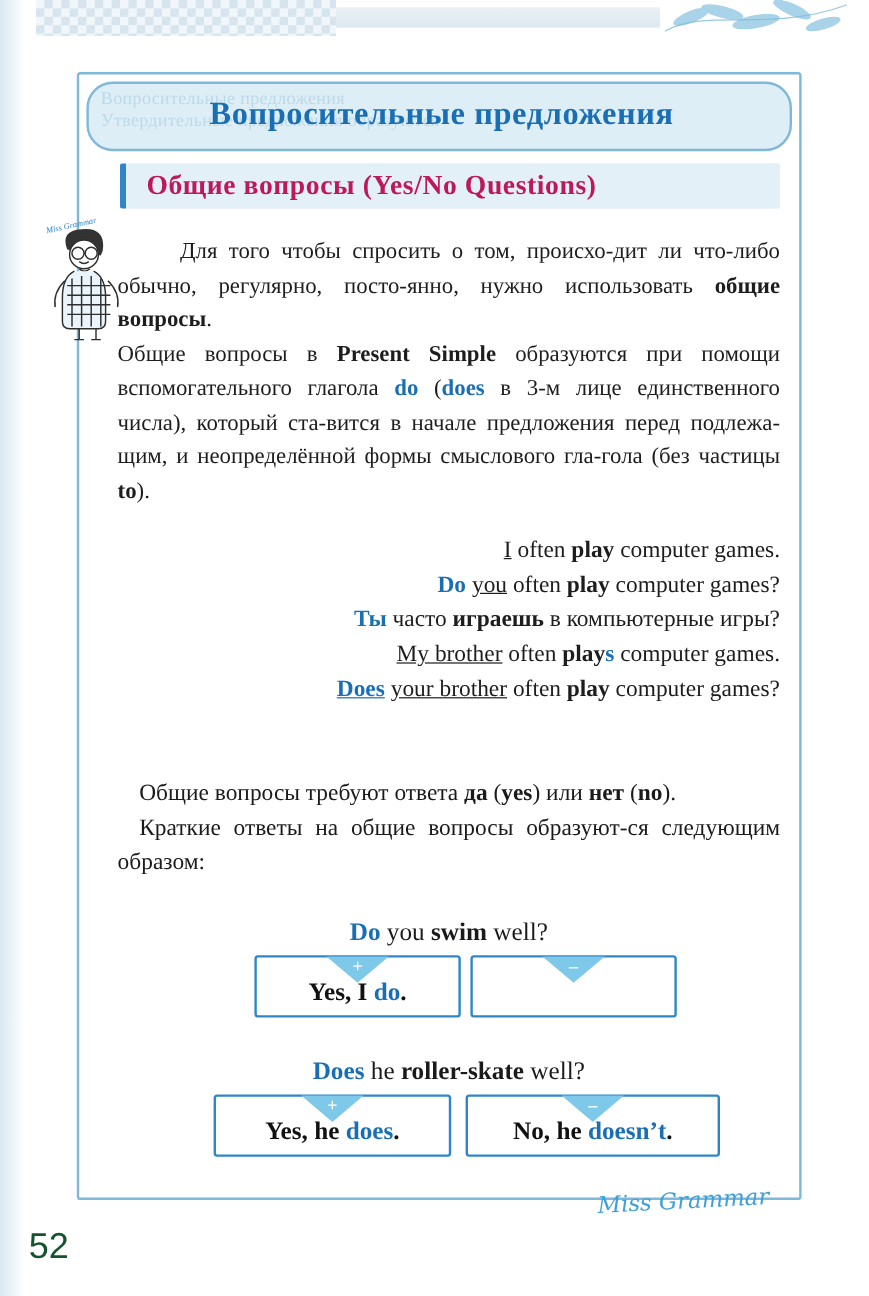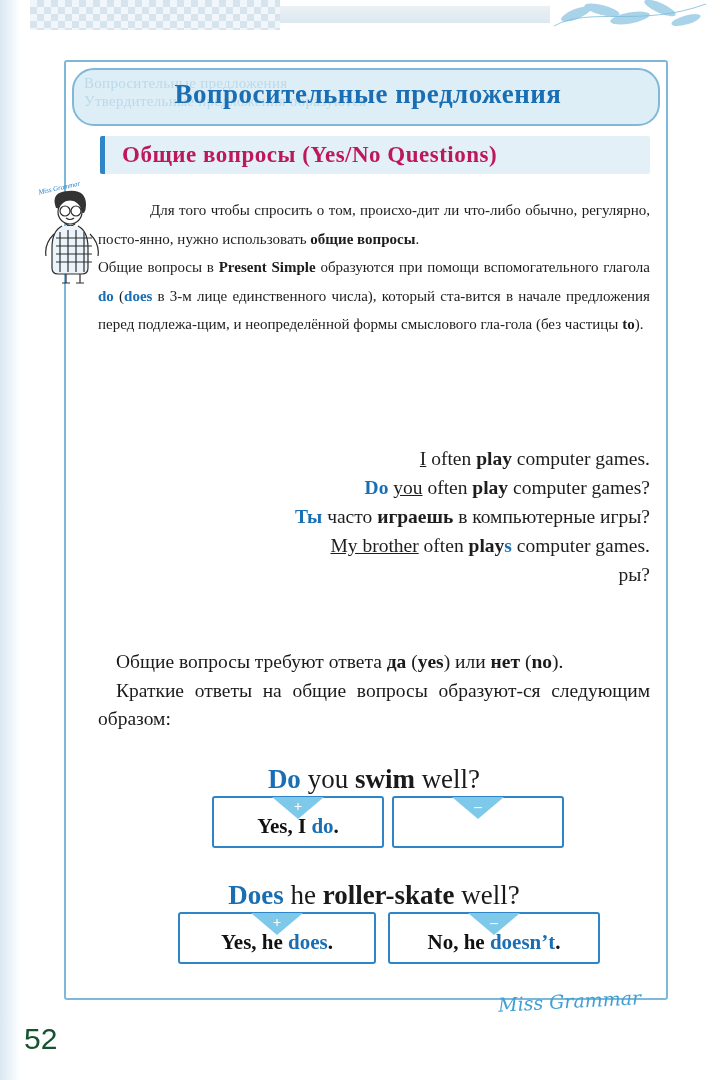--- a/index.html
+++ b/index.html
@@ -141,21 +141,21 @@
     color: #2e86c8;
     transform: rotate(-12deg);
     font-style: italic;
   }
 
   
   .body-text {
     position: absolute;
     left: 98px; top: 196px;
     width: 552px;
-    font-size: 15px;
+    font-size: 19px;
     line-height: 28.5px;
     text-align: justify;
     color: #1d1d1d;
   }
   .body-text p { margin: 0; }
   .indent { text-indent: 52px; }
   b { font-weight: bold; }
   .blue { color: #1a6fb4; font-weight: bold; }
 
   
@@ -183,21 +183,21 @@
     text-align: justify;
   }
   .notes p { margin: 0; }
 
   
   .qline {
     position: absolute;
     width: 552px;
     left: 98px;
     text-align: center;
-    font-size: 27px;
+    font-size: 21px;
   }
   #q1 { top: 764px; }
   #q2 { top: 880px; }
 
   .ansrow {
     position: absolute;
     left: 98px;
     width: 552px;
     height: 58px;
   }
@@ -339,21 +339,21 @@
 <div class="body-text">
   <p class="indent"><span>Для того чтобы спросить о том, происхо-дит ли что-либо обычно, регулярно, посто-янно, нужно использовать </span><b>общие вопросы</b><span>.</span></p>
   <p><span>Общие вопросы в </span><b>Present  Simple</b><span> образуются при помощи вспомогательного глагола </span><span class="blue">do</span><span> (</span><span class="blue">does</span><span> в 3-м лице единственного числа), который ста-вится в начале предложения перед подлежа-щим, и неопределённой формы смыслового гла-гола (без частицы </span><b>to</b><span>).</span></p>
 </div>
 
 <div class="examples" id="examples">
     <div class="ex-line indent2"><span class="ul">I</span><span> often </span><b>play</b><span> computer games.</span></div>
     <div class="ex-line"><b class="blue">Do</b><span> </span><span class="ul">you</span><span> often </span><b>play</b><span> computer games?</span></div>
     <div class="ex-line"><b class="blue">Ты</b><span> часто </span><b>играешь</b><span> в компьютерные игры?</span></div>
     <div class="ex-line"><span class="ul">My brother</span><span> often </span><b>play</b><b class="blue">s</b><span> computer games.</span></div>
-    <div class="ex-line"><span>ры?</span></div>
+    <div class="ex-line"><b class="ul-blue">Does</b><span> </span><span class="ul">your brother</span><span> often </span><b>play</b><span> computer games?</span></div>
   </div>
 
 <div class="notes">
   <p><span style="display:inline-block;width:18px"></span><span>Общие вопросы требуют ответа </span><b>да</b><span> (</span><b>yes</b><span>) или </span><b>нет</b><span>  (</span><b>no</b><span>).</span></p>
   <p><span style="display:inline-block;width:18px"></span><span>Краткие ответы на общие вопросы образуют-ся следующим образом:</span></p>
 </div>
 
 <div class="qline" id="q1">
   <span class="blue">Do</span><span> you </span><b>swim</b><span> well?</span>
 </div>

